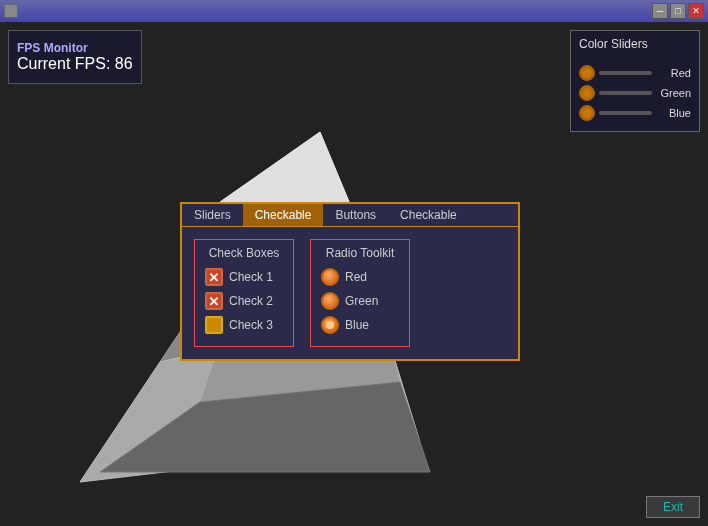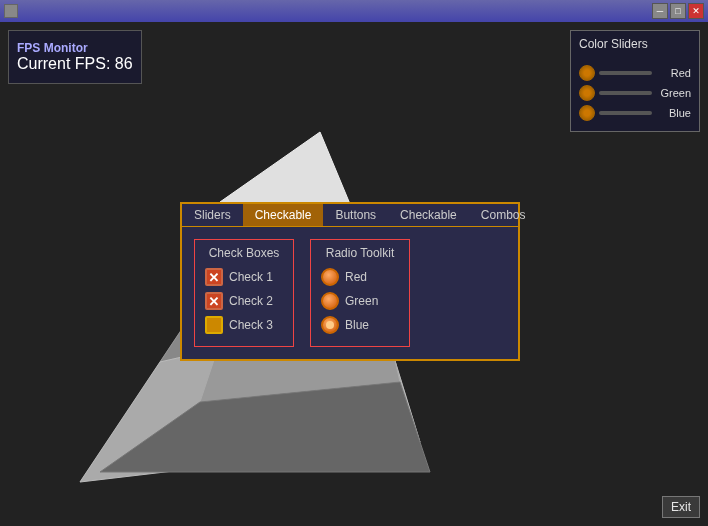--- a/index.html
+++ b/index.html
@@ -224,22 +224,22 @@
       border-radius: 50%;
     }
 
     
     .exit-button {
       position: absolute;
       bottom: 8px;
       right: 8px;
       background: #3a3a3a;
       border: 1px solid #777;
-      color: #e5e5e5;
-      padding: 3px 8px;
+      color: #14b8a6;
+      padding: 3px 16px;
       font-size: 12px;
       cursor: pointer;
     }
 
     
     .scene-svg {
       position: absolute;
       top: 0;
       left: 0;
       width: 100%;
@@ -308,21 +308,20 @@
     </div>
   </div>
 
   <div class="control-panel">
 
     <div class="tabs">
       <div class="tab">Sliders</div>
       <div class="tab active">Checkable</div>
       <div class="tab">Buttons</div>
       <div class="tab">Checkable</div>
-      <div class="tab">Combos</div>
     </div>
 
     <div class="tab-content">
 
       <div class="checkbox-group">
         <div class="group-title">Check Boxes</div>
         <div class="checkbox-item">
           <div class="checkbox-widget">✕</div>
           <span>Check 1</span>
         </div>

